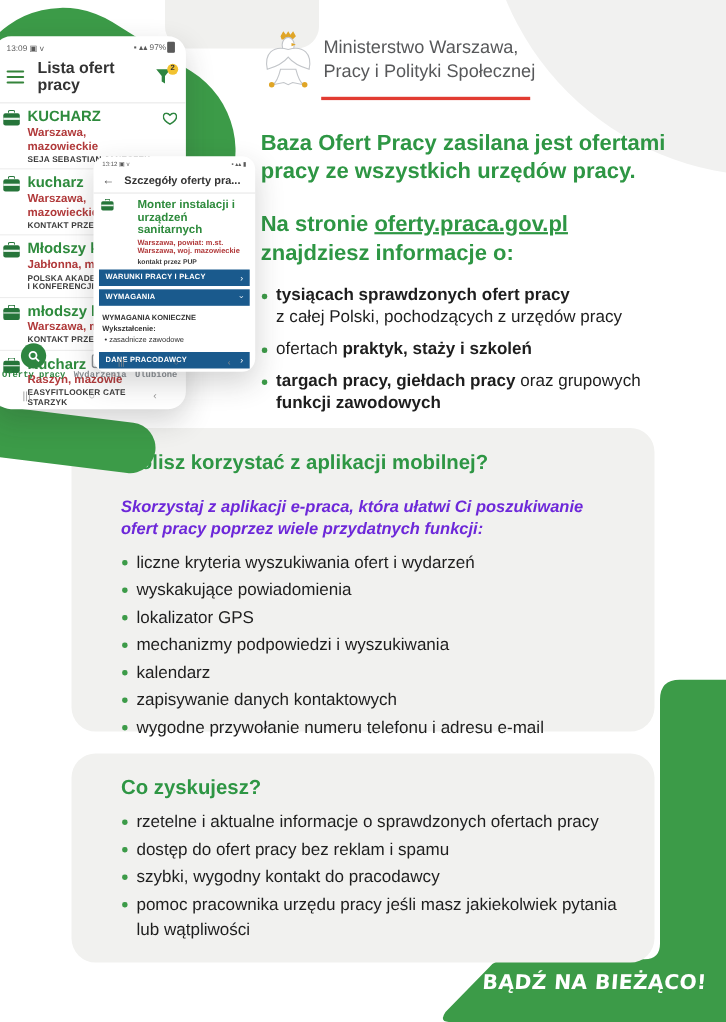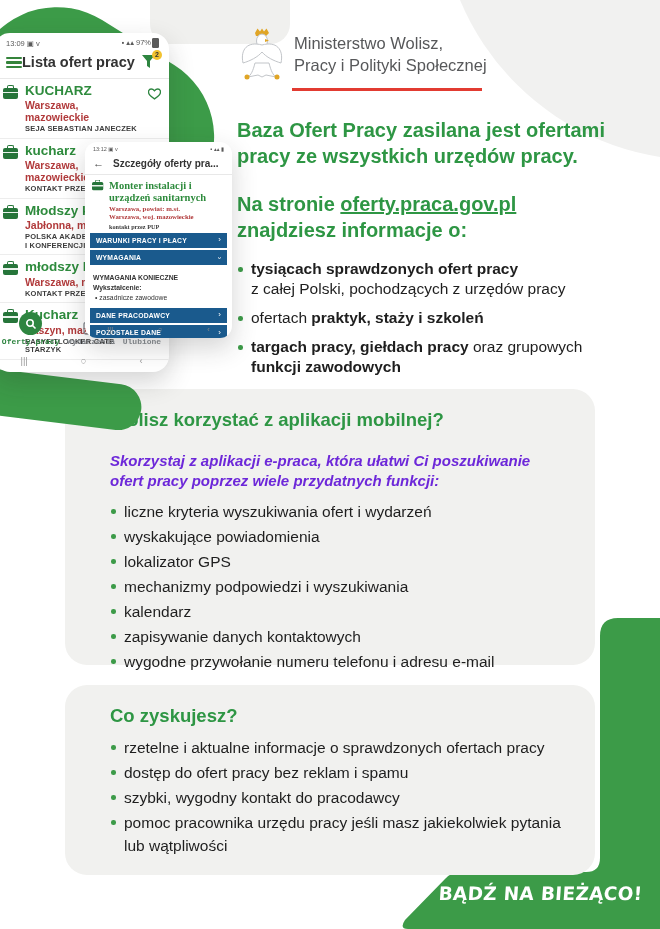--- a/index.html
+++ b/index.html
@@ -39,21 +39,21 @@
   .phone{position:absolute;background:#fff;box-shadow:0 10px 26px rgba(40,40,40,.20);overflow:hidden;box-sizing:border-box;}
   #phone1{left:-6px;top:33px;width:175px;height:339px;border-radius:16px;z-index:4;}
   #phone2{left:85px;top:142px;width:147px;height:196px;border-radius:12px;z-index:5;}
   .sbar{display:flex;justify-content:space-between;align-items:center;color:#5a5a5a;}
   #phone1 .sbar{font-size:7.5px;padding:5px 10px 0 12px;}
   #phone2 .sbar{font-size:5.5px;padding:4px 8px 0 8px;}
   .batt{display:inline-block;width:5px;height:8px;border:1px solid #5a5a5a;border-radius:1px;background:#5a5a5a;vertical-align:middle;margin-left:1px;}
   .p1-head{display:flex;align-items:center;padding:6px 10px 7px 12px;border-bottom:1px solid #e8e8e8;}
   .burger{width:16px;display:inline-block;cursor:pointer;}
   .burger i{display:block;height:2.2px;background:#35843B;margin:2.6px 0;border-radius:1px;}
-  .p1-title{flex:1;font-size:14.5px;font-weight:bold;color:#333;}
+  .p1-title{flex:1;margin-left:12px;font-size:14.5px;font-weight:bold;color:#333;}
   .funnel{position:relative;display:inline-block;width:18px;height:16px;}
   .badge{position:absolute;right:-3px;top:-4px;width:10px;height:10px;border-radius:50%;background:#F2C230;color:#333;
          font-size:7px;font-weight:bold;text-align:center;line-height:10px;}
   .p1-row{position:relative;padding:5px 24px 4px 31px;border-bottom:1px solid #ededed;cursor:pointer;}
   .p1-row .bc{position:absolute;left:9px;top:9px;}
   .bc{display:inline-block;position:relative;width:15px;height:11px;background:#26753A;border-radius:2px;}
   .bc::before{content:"";position:absolute;top:-3px;left:4px;width:5px;height:2px;border:1.5px solid #26753A;border-bottom:none;border-radius:2px 2px 0 0;}
   .bc::after{content:"";position:absolute;left:0;right:0;top:4px;height:1.5px;background:#e9f3ec;}
   .jt{font-size:13.5px;line-height:14.5px;font-weight:bold;color:#2E8B3D;}
   .jl{font-size:10.5px;line-height:12px;font-weight:bold;color:#B13A3B;margin-top:1px;}
@@ -63,21 +63,21 @@
   .tab{text-align:right;cursor:pointer;font-family:Liberation Mono, monospace;}
   .tab .lbl{font-size:8px;font-weight:bold;color:#8a8f94;margin-top:2px;}
   .tab.active .lbl{color:#2E8540;}
   .mag-circle{width:23px;height:23px;border-radius:50%;background:#2E8540;margin:0 auto;display:flex;align-items:center;justify-content:center;}
   .tab-ic{height:23px;display:flex;align-items:flex-end;justify-content:center;}
   .anav{position:absolute;left:0;right:0;bottom:6px;display:flex;justify-content:space-around;color:#9a9a9a;font-size:9.5px;}
   #phone2 .anav{bottom:4px;font-size:7.5px;color:#8a8a8a;}
   .p2-head{display:flex;align-items:center;padding:5px 8px 5px 8px;border-bottom:1px solid #e8e8e8;}
   .p2-back{font-size:11px;color:#444;cursor:pointer;}
   .p2-title{margin-left:9px;font-size:10px;font-weight:bold;color:#333;}
-  .p2-job{position:relative;padding:5px 8px 3px 24px;font-family:Liberation Serif, serif;}
+  .p2-job{position:relative;padding:5px 8px 3px 40px;}
   .p2-job .bc{position:absolute;left:7px;top:7px;transform:scale(.75);transform-origin:left top;}
   .p2-jt{font-size:10.5px;line-height:11.5px;font-weight:bold;color:#2E8B3D;}
   .p2-jl{font-size:6.8px;line-height:7.8px;font-weight:bold;color:#B13A3B;margin-top:2px;}
   .p2-je{font-size:6.2px;line-height:7px;font-weight:bold;color:#3c3c3c;margin-top:2px;}
   .bluebar{display:flex;justify-content:space-between;align-items:center;background:#1A5A8D;color:#fff;
            margin:0 5px 2.5px 5px;padding:4px 6px;cursor:pointer;}
   .bluebar .bl{font-size:6.8px;font-weight:bold;letter-spacing:.2px;}
   .bluebar .ch{font-size:8px;line-height:6px;}
   .ch.open{display:inline-block;transform:rotate(90deg);}
   .p2-sec{padding:3px 8px;}
@@ -106,21 +106,21 @@
     <svg width="48" height="56" viewBox="0 0 48 56">
       <path d="M17 7 l2.5-4.5 2.5 3 2-3 2 3 2.5-3 2.5 4.5 -3 3 -10 0 z" fill="#E0A526"></path>
       <ellipse cx="24" cy="15" rx="5.5" ry="7" fill="#fff" stroke="#C2C5C9"></ellipse>
       <path d="M24 19 C10 15 2 23 5 37 C12 35 20 31 24 26 C28 31 36 35 43 37 C46 23 38 15 24 19 Z" fill="#fff" stroke="#C2C5C9"></path>
       <path d="M17 37 C15 45 13 49 10 51 L20 49 24 51 28 49 38 51 C35 49 33 45 31 37 Z" fill="#fff" stroke="#C2C5C9"></path>
       <circle cx="9" cy="51" r="2.5" fill="#E0A526"></circle>
         <circle cx="39" cy="51" r="2.5" fill="#E0A526"></circle>
       <path d="M27 13 l4 1.5 -4 1.5 z" fill="#E0A526"></path>
     </svg>
     <div class="ministry-text">
-      <span class="blk">Ministerstwo Wolisz,</span>
+      <span class="blk">Ministerstwo Warszawa,</span>
       <span class="blk">Pracy i Polityki Społecznej</span>
     </div>
     <div class="red-line"></div>
   </div>
 
   <div class="intro">
     <h1>
       <span class="blk">Baza Ofert Pracy zasilana jest ofertami</span>
       <span class="blk">pracy ze wszystkich urzędów pracy.</span>
     </h1>

